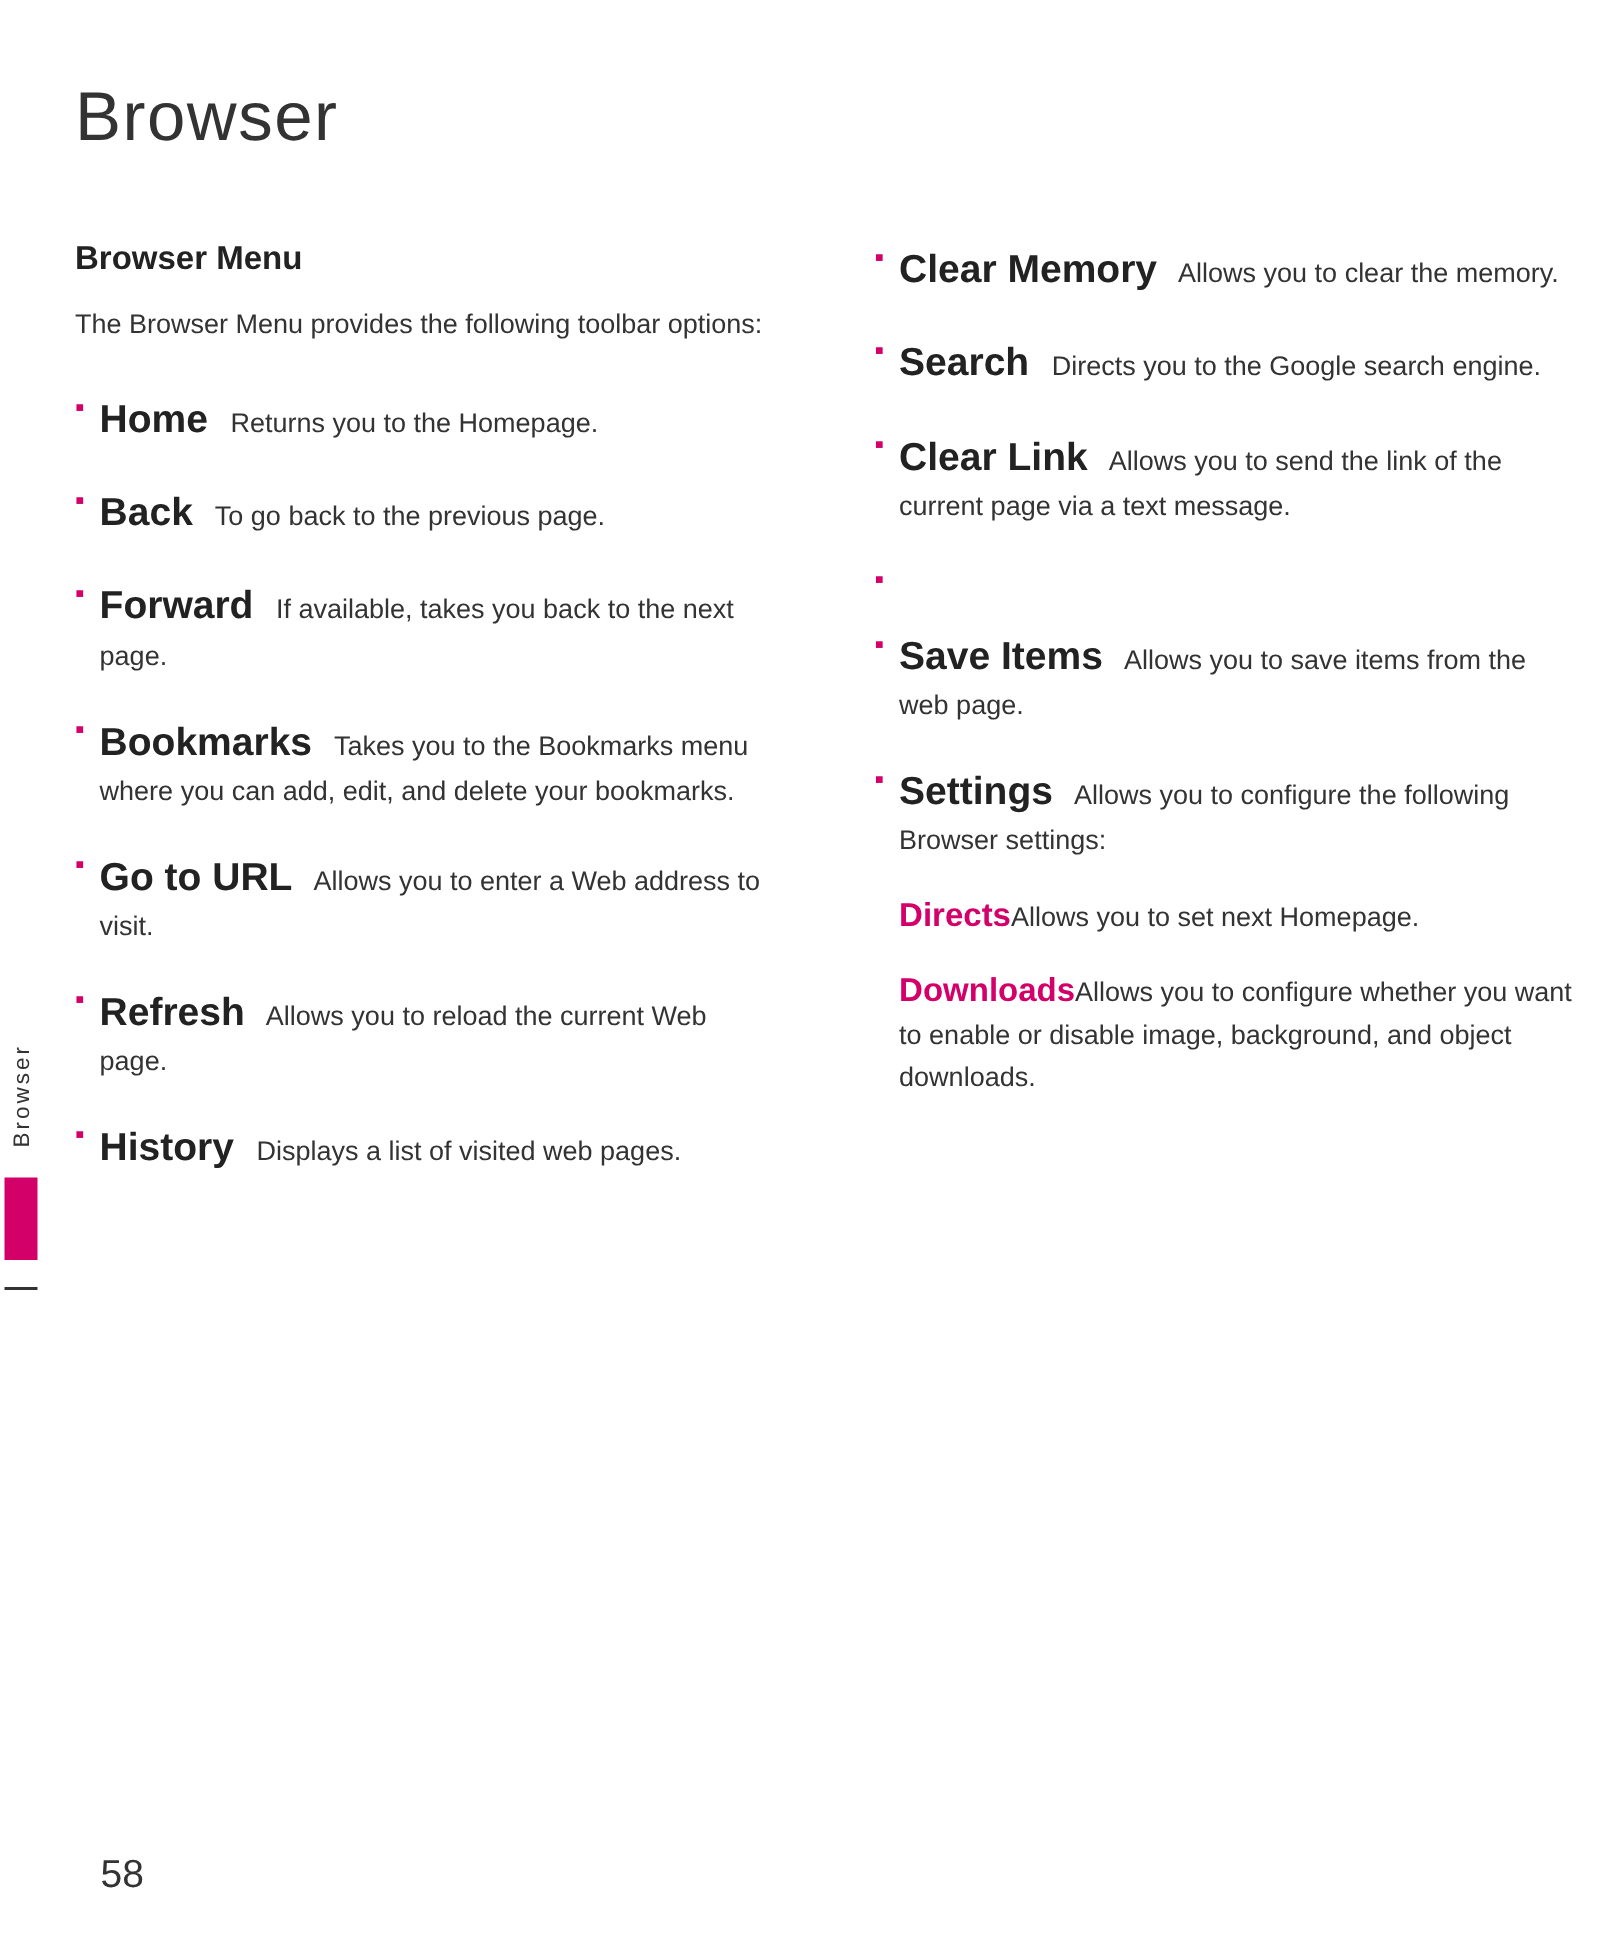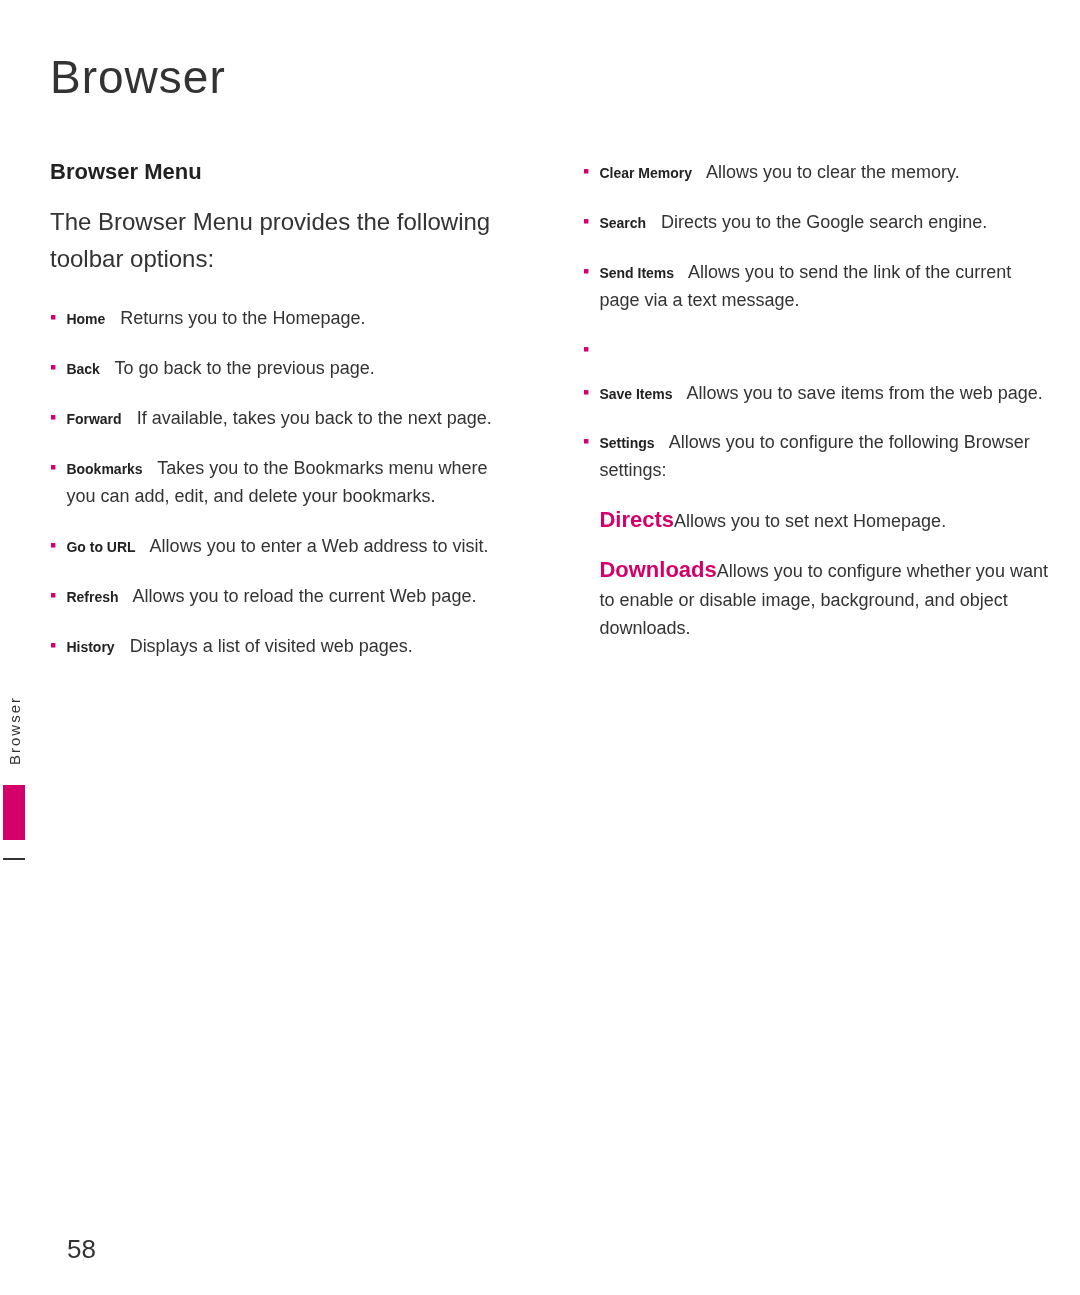--- a/index.html
+++ b/index.html
@@ -104,21 +104,21 @@
     }
 
     .section-heading {
       font-size: 22px;
       font-weight: bold;
       color: #222;
       margin-bottom: 18px;
     }
 
     .intro-text {
-      font-size: 24px;
+      font-size: 18px;
       color: #333;
       line-height: 1.55;
       margin-bottom: 28px;
     }
 
     .menu-list {
       list-style: none;
       padding: 0;
     }
 
@@ -137,21 +137,21 @@
       line-height: 1;
     }
 
     .menu-item-content {
       font-size: 18px;
       color: #333;
       line-height: 1.55;
     }
 
     .menu-item-term {
-      font-size: 14px;
+      font-size: 26px;
       font-weight: bold;
       color: #222;
       margin-right: 10px;
     }
 
     .settings-sub {
       margin-top: 18px;
       font-size: 18px;
       color: #333;
       line-height: 1.55;
@@ -265,21 +265,21 @@
             <span class="bullet">▪</span>
             <span class="menu-item-content">
               <span class="menu-item-term">Search</span>
               Directs you to the Google search engine.
             </span>
           </li>
 
           <li class="menu-item">
             <span class="bullet">▪</span>
             <span class="menu-item-content">
-              <span class="menu-item-term">Send Items</span>
+              <span class="menu-item-term">Clear Link</span>
               Allows you to send the link of the current page via a text message.
             </span>
           </li>
 
           <li class="menu-item">
             <span class="bullet">▪</span>
           </li>
 
           <li class="menu-item">
             <span class="bullet">▪</span>

